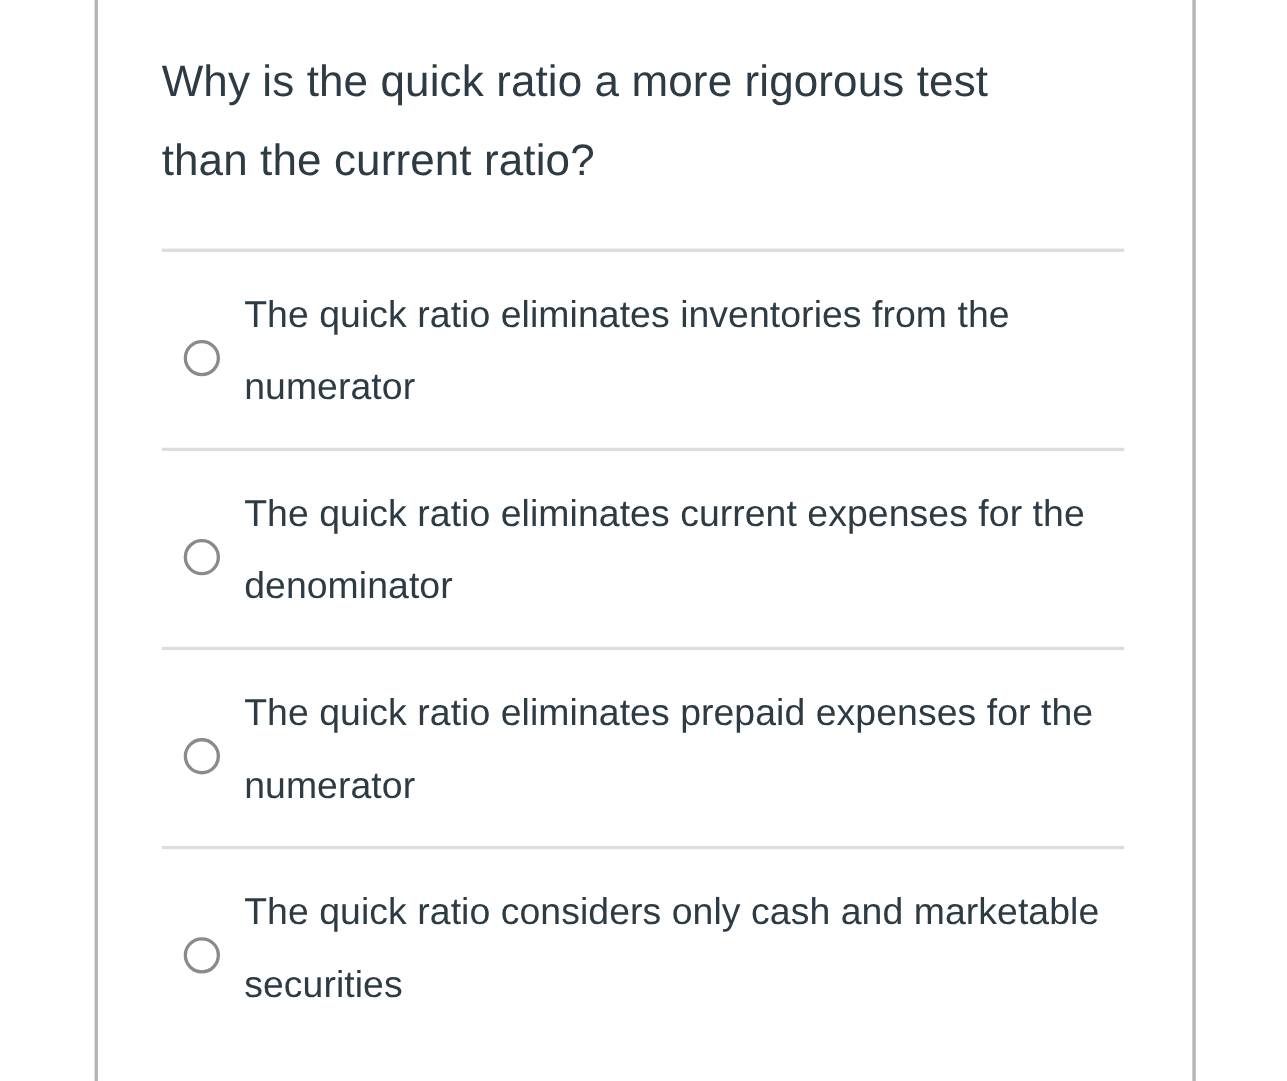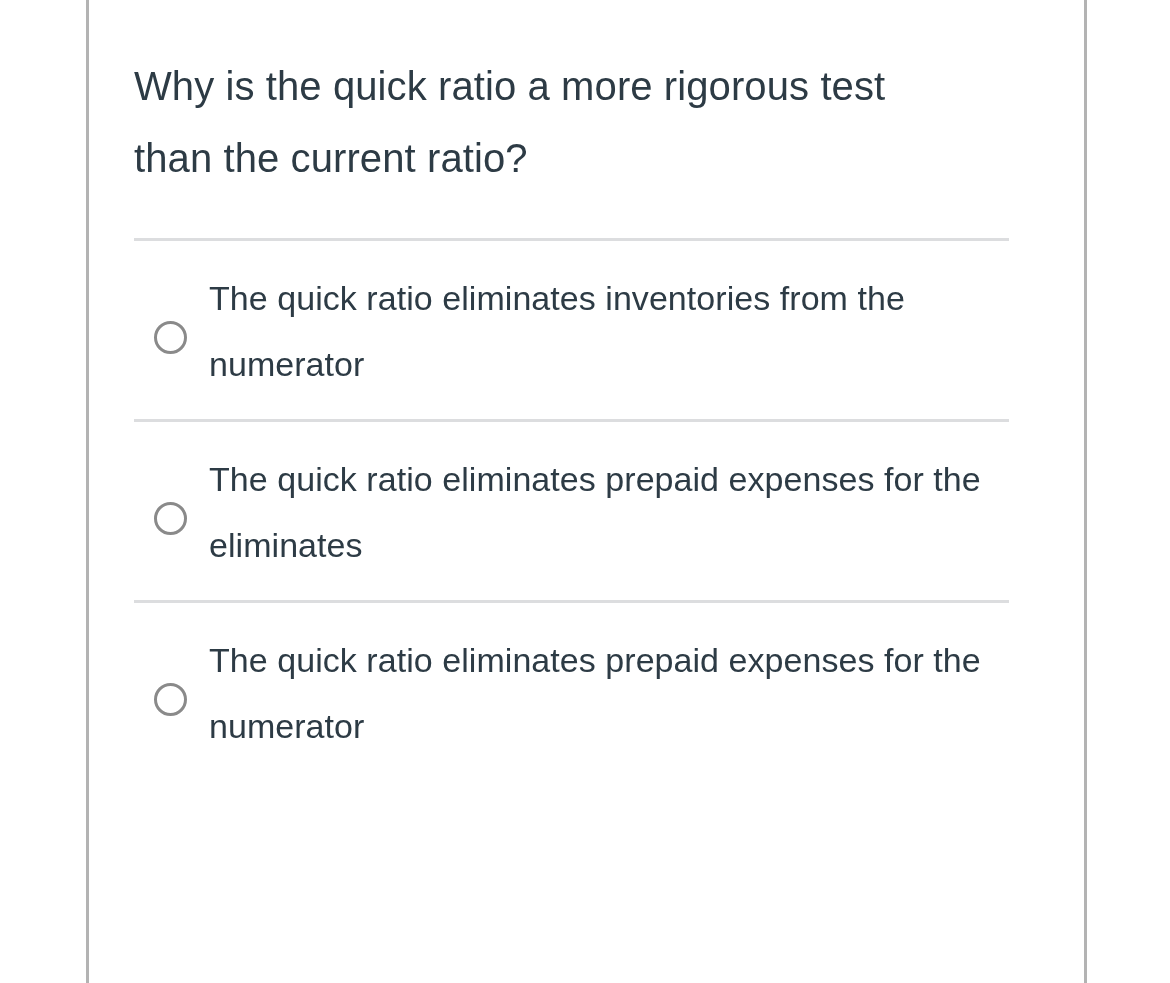--- a/index.html
+++ b/index.html
@@ -27,26 +27,26 @@
     top: 0;
     width: 3px;
     height: 983px;
     background: #b3b3b3;
   }
   .frame-rule.left  { left: 86px; }
   .frame-rule.right { left: 1084px; }
 
   .content {
     position: absolute;
-    left: 76px;
+    left: 89px;
     top: 0;
     width: 995px;
     height: 720px;
     box-sizing: border-box;
-    padding: 12px 62px 0 58px;
+    padding: 0 62px 0 58px;
   }
 
   .question-text {
     margin: 0;
     padding-top: 38px;
     font-size: 40px;
     line-height: 72px;
     font-weight: 400;
     color: #2d3b45;
     letter-spacing: 0.1px;
@@ -100,24 +100,28 @@
 
     <div class="answers">
 
       <div class="answer-row">
         <span class="radio-outer"></span>
         <span class="answer-text">The quick ratio eliminates inventories from the numerator</span>
       </div>
 
       <div class="answer-row">
         <span class="radio-outer"></span>
-        <span class="answer-text">The quick ratio eliminates prepaid expenses for the eliminates</span>
+        <span class="answer-text">The quick ratio eliminates current expenses for the denominator</span>
       </div>
 
       <div class="answer-row">
         <span class="radio-outer"></span>
         <span class="answer-text">The quick ratio eliminates prepaid expenses for the numerator</span>
       </div>
 
+      <div class="answer-row">
+        <span class="radio-outer"></span>
+        <span class="answer-text">The quick ratio considers only cash and marketable securities</span>
+      </div>
 
     </div>
   </div>
 </div>
 
 </body></html>

